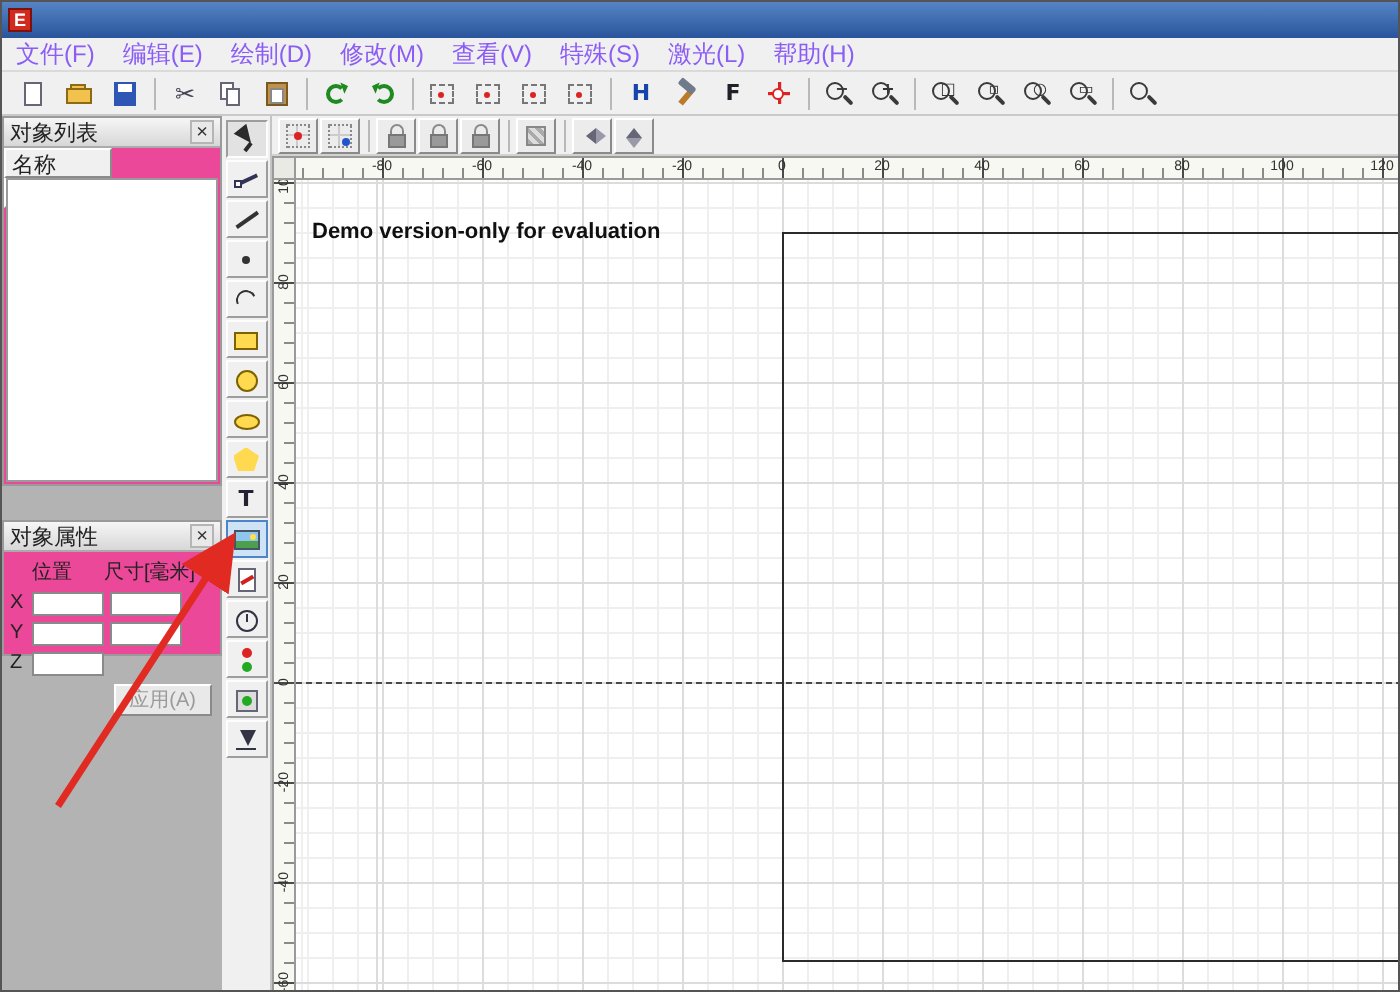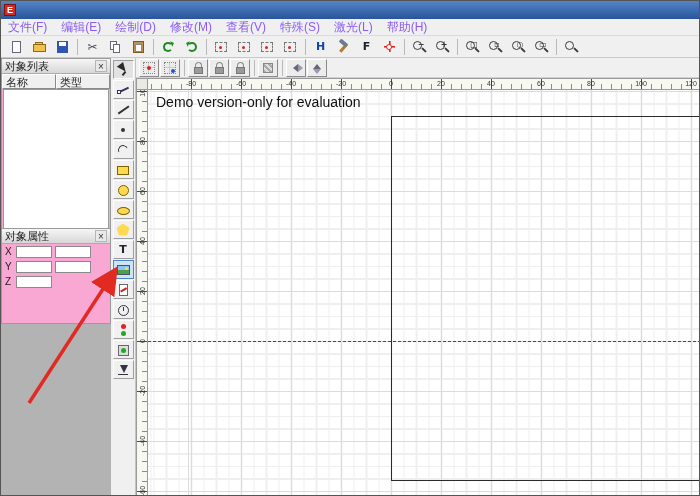--- a/index.html
+++ b/index.html
@@ -26,28 +26,28 @@
     display:inline-flex;align-items:center;justify-content:center;padding:0;}
   .tsep{display:inline-block;width:1px;height:16px;background:#b9b9b9;margin:0 3px;}
 
   #toolbar2{position:absolute;left:135px;top:57px;width:565px;height:20px;background:#f0f0f0;
     border-bottom:1px solid #d2d2d2;display:flex;align-items:center;padding-left:3px;}
   .tbtn2{width:20px;height:18px;background:#ececec;border:1px solid;padding:0;
     border-color:#ffffff #8a8a8a #8a8a8a #ffffff;display:inline-flex;align-items:center;justify-content:center;margin-right:1px;}
 
   
   #dock{position:absolute;left:0;top:57px;width:110px;height:439px;background:#b3b3b3;}
-  .panel{position:absolute;left:0;width:110px;background:#f9a8d4;border:1px solid #9a9a9a;}
+  .panel{position:absolute;left:0;width:110px;background:#ec4899;border:1px solid #9a9a9a;}
   #objlist{top:0;height:185px;}
-  #props{top:170px;height:96px;}
+  #props{top:202px;height:68px;}
   .ptitle{height:15px;background:linear-gradient(#f6f6f6,#d7d7d7);border-bottom:1px solid #ababab;
     display:flex;align-items:center;justify-content:space-between;padding:0 3px;font-size:11px;color:#222;}
   .pclose{width:12px;height:12px;line-height:11px;text-align:center;font-size:10px;color:#333;
     border:1px solid #b5b5b5;background:#e9e9e9;cursor:default;}
-  .cols{height:15px;display:flex;}
+  .cols{height:15px;display:flex;flex-direction:column;}
   .colh{display:inline-block;width:54px;height:15px;background:#f0f0f0;font-size:11px;color:#222;
     padding-left:3px;border:1px solid;border-color:#ffffff #8a8a8a #8a8a8a #ffffff;}
   .plist{position:absolute;left:1px;right:1px;top:30px;bottom:1px;background:#fff;border:1px solid #9a9a9a;}
   .phead{display:flex;font-size:10px;color:#222;padding:3px 0 1px 14px;gap:16px;white-space:nowrap;overflow:hidden;}
   .prow{display:flex;align-items:center;height:15px;font-size:10px;color:#222;padding-left:3px;gap:3px;}
   .plabel{width:8px;}
   .pinput{width:36px;height:12px;border:1px solid #8a8a8a;background:#fff;font-size:9px;padding:0 1px;}
   .applyrow{display:flex;justify-content:flex-end;padding:3px 4px 0 0;}
   .applybtn{font-size:10px;height:16px;padding:0 7px;color:#9a9a9a;background:#e9e9e9;
     border:1px solid;border-color:#ffffff #8a8a8a #8a8a8a #ffffff;}
@@ -82,21 +82,21 @@
     background-repeat:no-repeat,no-repeat;}
   .vlab{position:absolute;left:-4px;width:20px;height:10px;line-height:10px;text-align:center;
     font-size:7px;color:#333;transform:rotate(-90deg);}
   #canvas{position:absolute;left:147px;top:89px;width:553px;height:407px;background:#fff;overflow:hidden;
     background-image:
       repeating-linear-gradient(90deg,#dcdcdc 0 1px,transparent 1px 50px),
       repeating-linear-gradient(180deg,#dcdcdc 0 1px,transparent 1px 50px),
       repeating-linear-gradient(90deg,#efefef 0 1px,transparent 1px 12.5px),
       repeating-linear-gradient(180deg,#efefef 0 1px,transparent 1px 12.5px);
     background-position:43px 0,0 1px,5.5px 0,0 1px;}
-  #demotext{position:absolute;left:8px;top:4px;font-size:14px;font-weight:normal;color:#101010;}
+  #demotext{position:absolute;left:8px;top:20px;font-size:11px;font-weight:bold;color:#101010;}
   #workrect{position:absolute;left:243px;top:26px;width:322px;height:365px;border:1px solid #2a2a2a;}
   #axisline{position:absolute;left:0;top:251px;width:100%;height:0;border-top:1px dashed #4a4a4a;}
 
   
   #tooltip{position:absolute;left:130px;top:252px;background:#ffffe1;border:1px solid #3c3c3c;
     font-size:11px;color:#000;padding:1px 4px;white-space:nowrap;z-index:60;box-shadow:1px 1px 2px rgba(0,0,0,.35);}
   #annotation{position:absolute;left:0;top:0;width:700px;height:496px;z-index:70;pointer-events:none;}
 
   
   .ic{position:relative;display:inline-block;width:15px;height:14px;font-family:"DejaVu Sans",sans-serif;}
@@ -274,33 +274,40 @@
         <span class="colh">类型</span>
       </div>
       <div class="plist"></div>
     </div>
 
     <div class="panel" id="props">
       <div class="ptitle">
         <span>对象属性</span>
         <span class="pclose">×</span>
       </div>
+      <div class="phead">
+        <span>位置</span>
+        <span>尺寸[毫米]</span>
+      </div>
       <div class="prow">
         <span class="plabel">X</span>
         <input class="pinput" value="" style="">
         <input class="pinput" value="" style="">
       </div>
       <div class="prow">
         <span class="plabel">Y</span>
         <input class="pinput" value="" style="">
         <input class="pinput" value="" style="">
       </div>
       <div class="prow">
         <span class="plabel">Z</span>
         <input class="pinput" value="" style="">
+      </div>
+      <div class="applyrow">
+        <button class="applybtn">应用(A)</button>
       </div>
     </div>
   </div>
 
   <div id="toolcol">
       <button class="dbtn pressed">
         <span class="ic ic-select"></span>
       </button>
       <button class="dbtn">
         <span class="ic ic-node"></span>

